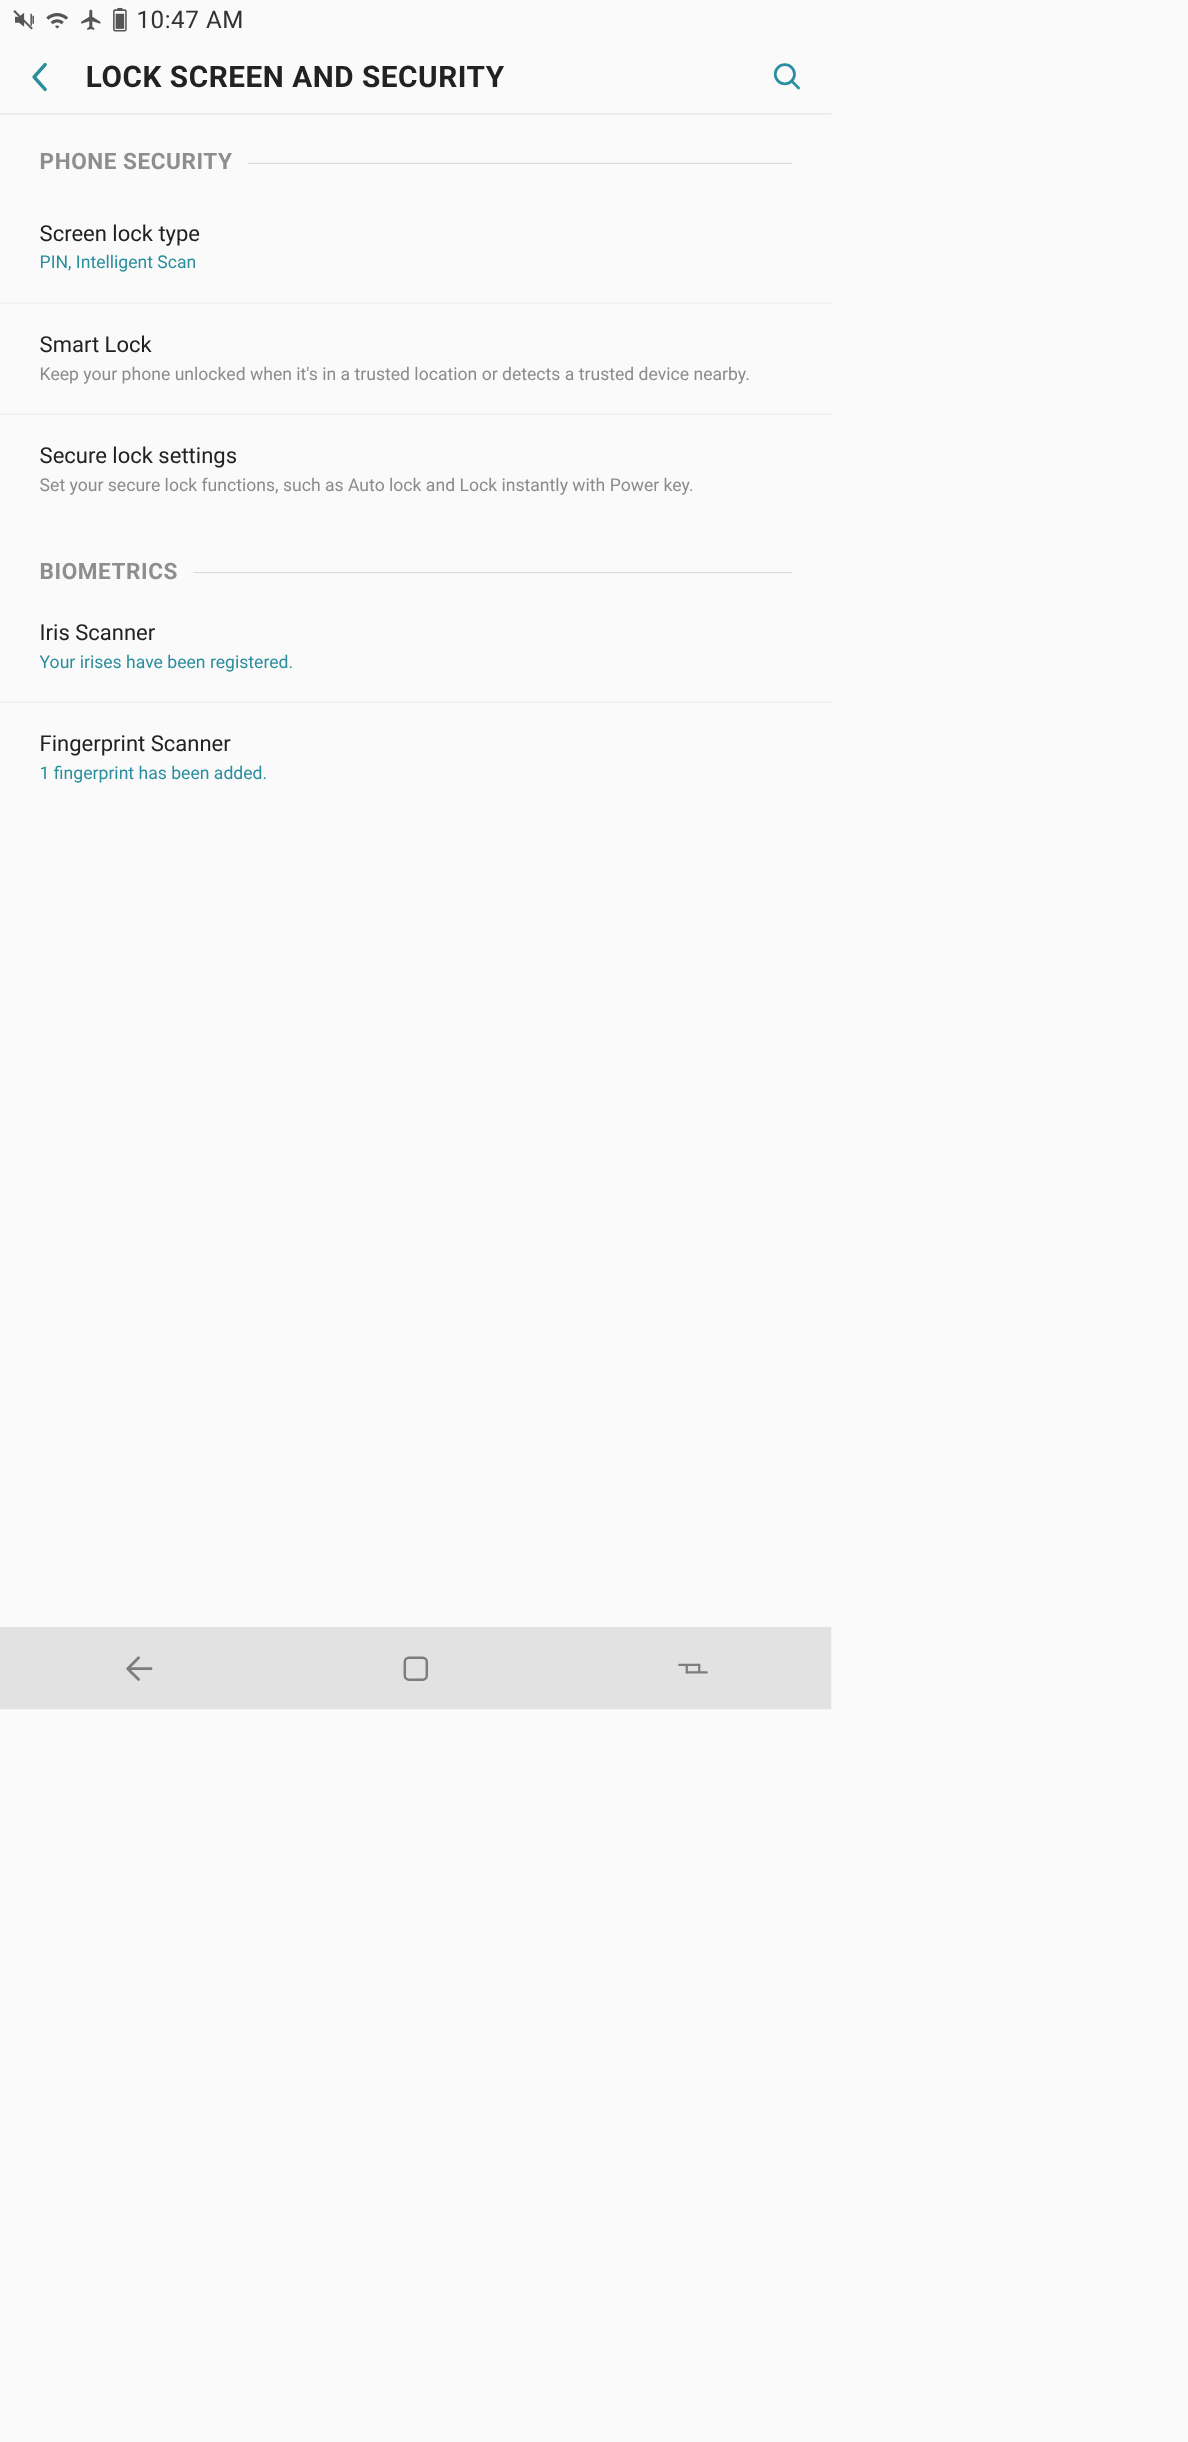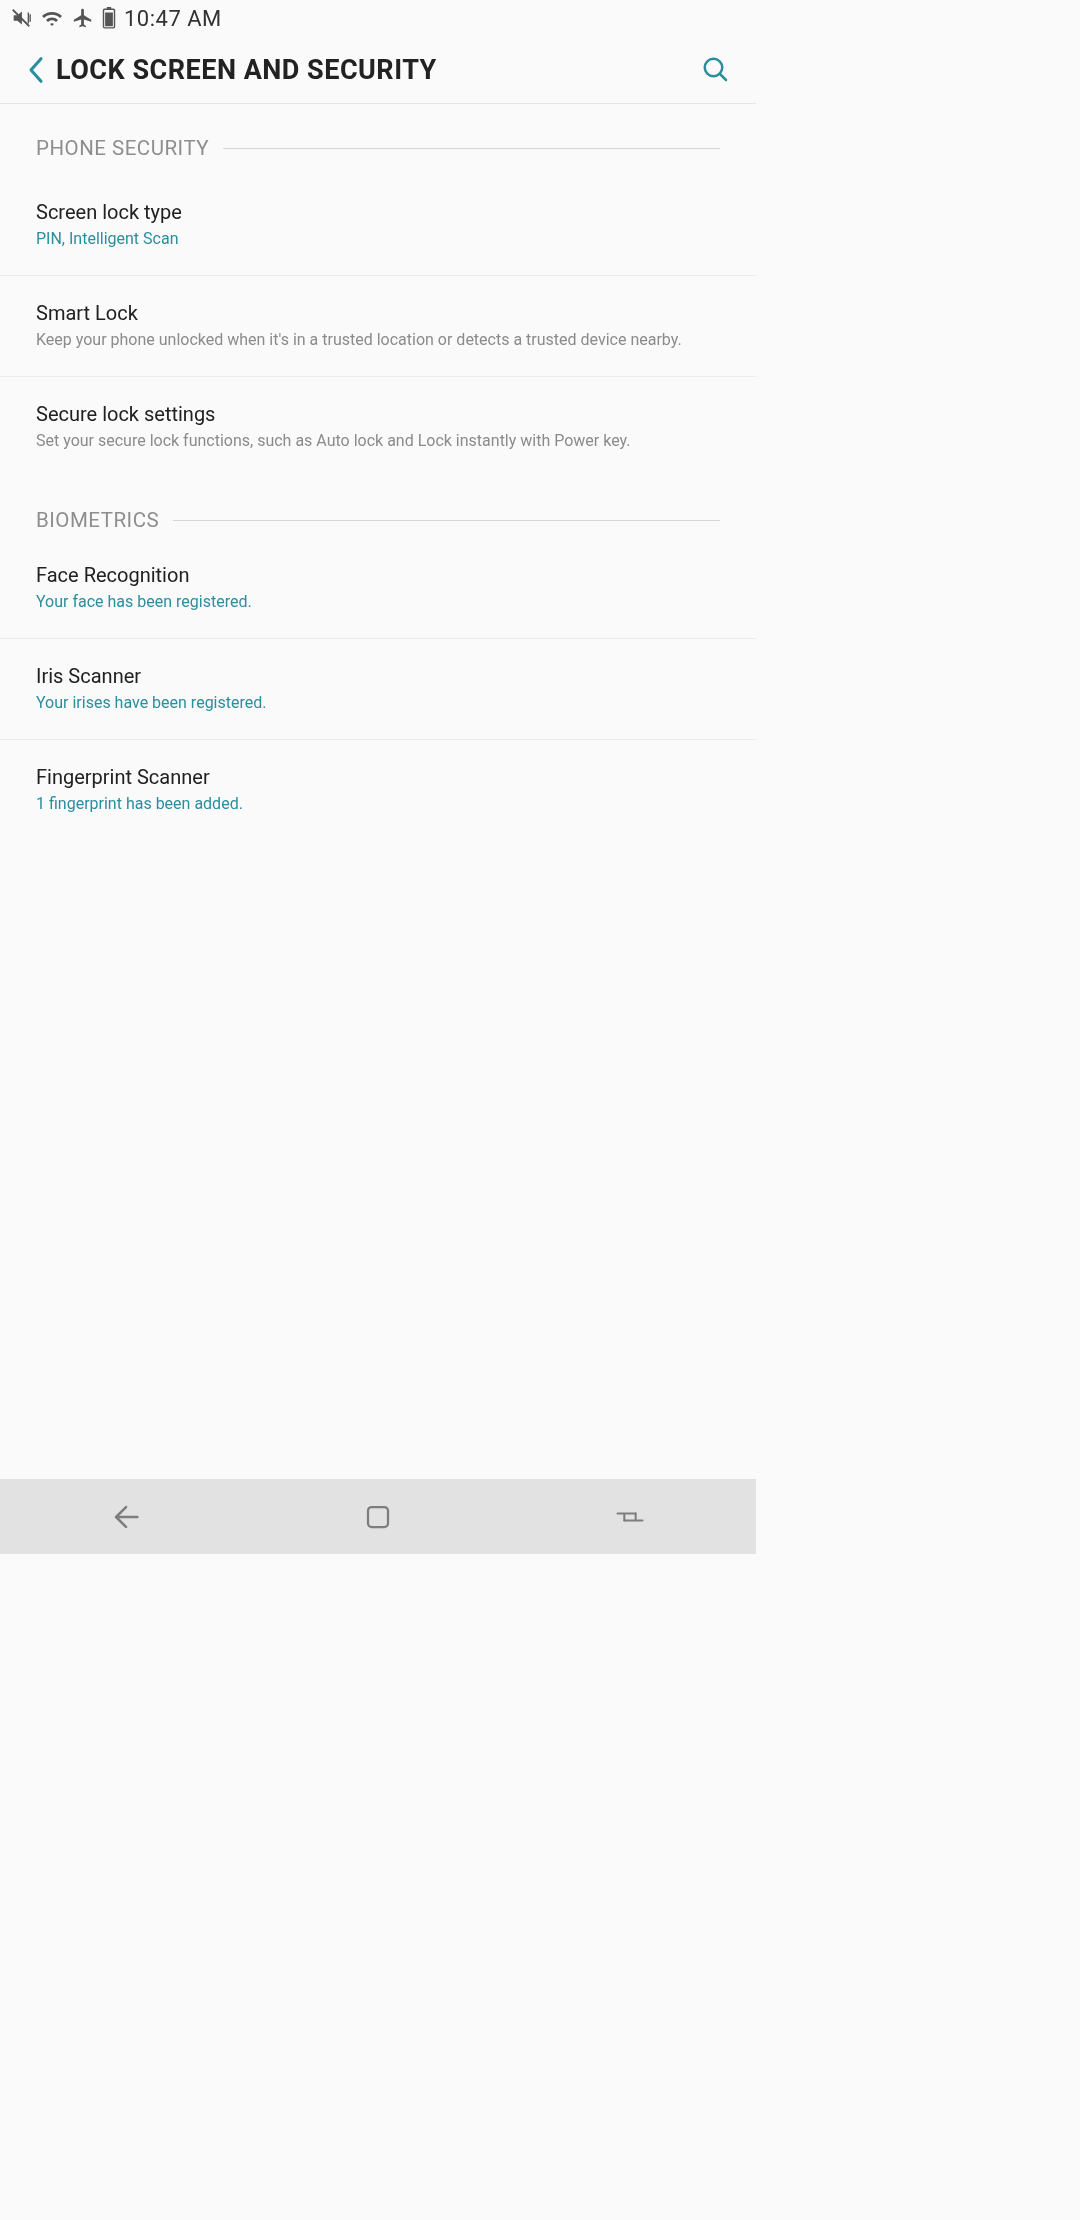--- a/index.html
+++ b/index.html
@@ -25,20 +25,21 @@
   .status-bar .time { font-size: 22px; color: #333; letter-spacing: 0.5px; }
   .status-ico { display:inline-flex; align-items:center; }
 
   
   .app-bar {
     height: 68px;
     display: flex;
     align-items: center;
     border-bottom: 1px solid #e4e4e4;
     padding: 0 20px 0 16px;
+    gap: 22px;
   }
   .app-bar .title {
     flex: 1;
     font-size: 27px;
     font-weight: 700;
     letter-spacing: 0.5px;
     color: #222;
   }
   .icon-btn {
     width: 40px;
@@ -53,21 +54,21 @@
   
   .content { padding: 0; }
   .section-header {
     display: flex;
     align-items: center;
     padding: 32px 36px 6px 36px;
     gap: 14px;
   }
   .section-header .label {
     font-size: 20.5px;
-    font-weight: 400;
+    font-weight: 700;
     color: #8e8e8e;
     letter-spacing: 0.5px;
     white-space: nowrap;
   }
   .section-header .rule {
     flex: 1;
     height: 1px;
     background: #d7d7d7;
   }
 
@@ -179,24 +180,20 @@
     <div class="t">Secure lock settings</div>
     <div class="s">Set your secure lock functions, such as Auto lock and Lock instantly with Power key.</div>
   </div>
 
   <div class="section-header">
     <span class="label">BIOMETRICS</span>
     <span class="rule"></span>
   </div>
 
 
-  <div class="item">
-    <div class="t">Face Recognition</div>
-    <div class="s accent">Your face has been registered.</div>
-  </div>
 
   <div class="item">
     <div class="t">Iris Scanner</div>
     <div class="s accent">Your irises have been registered.</div>
   </div>
 
   <div class="item" style="border-bottom:none">
     <div class="t">Fingerprint Scanner</div>
     <div class="s accent">1 fingerprint has been added.</div>
   </div>

